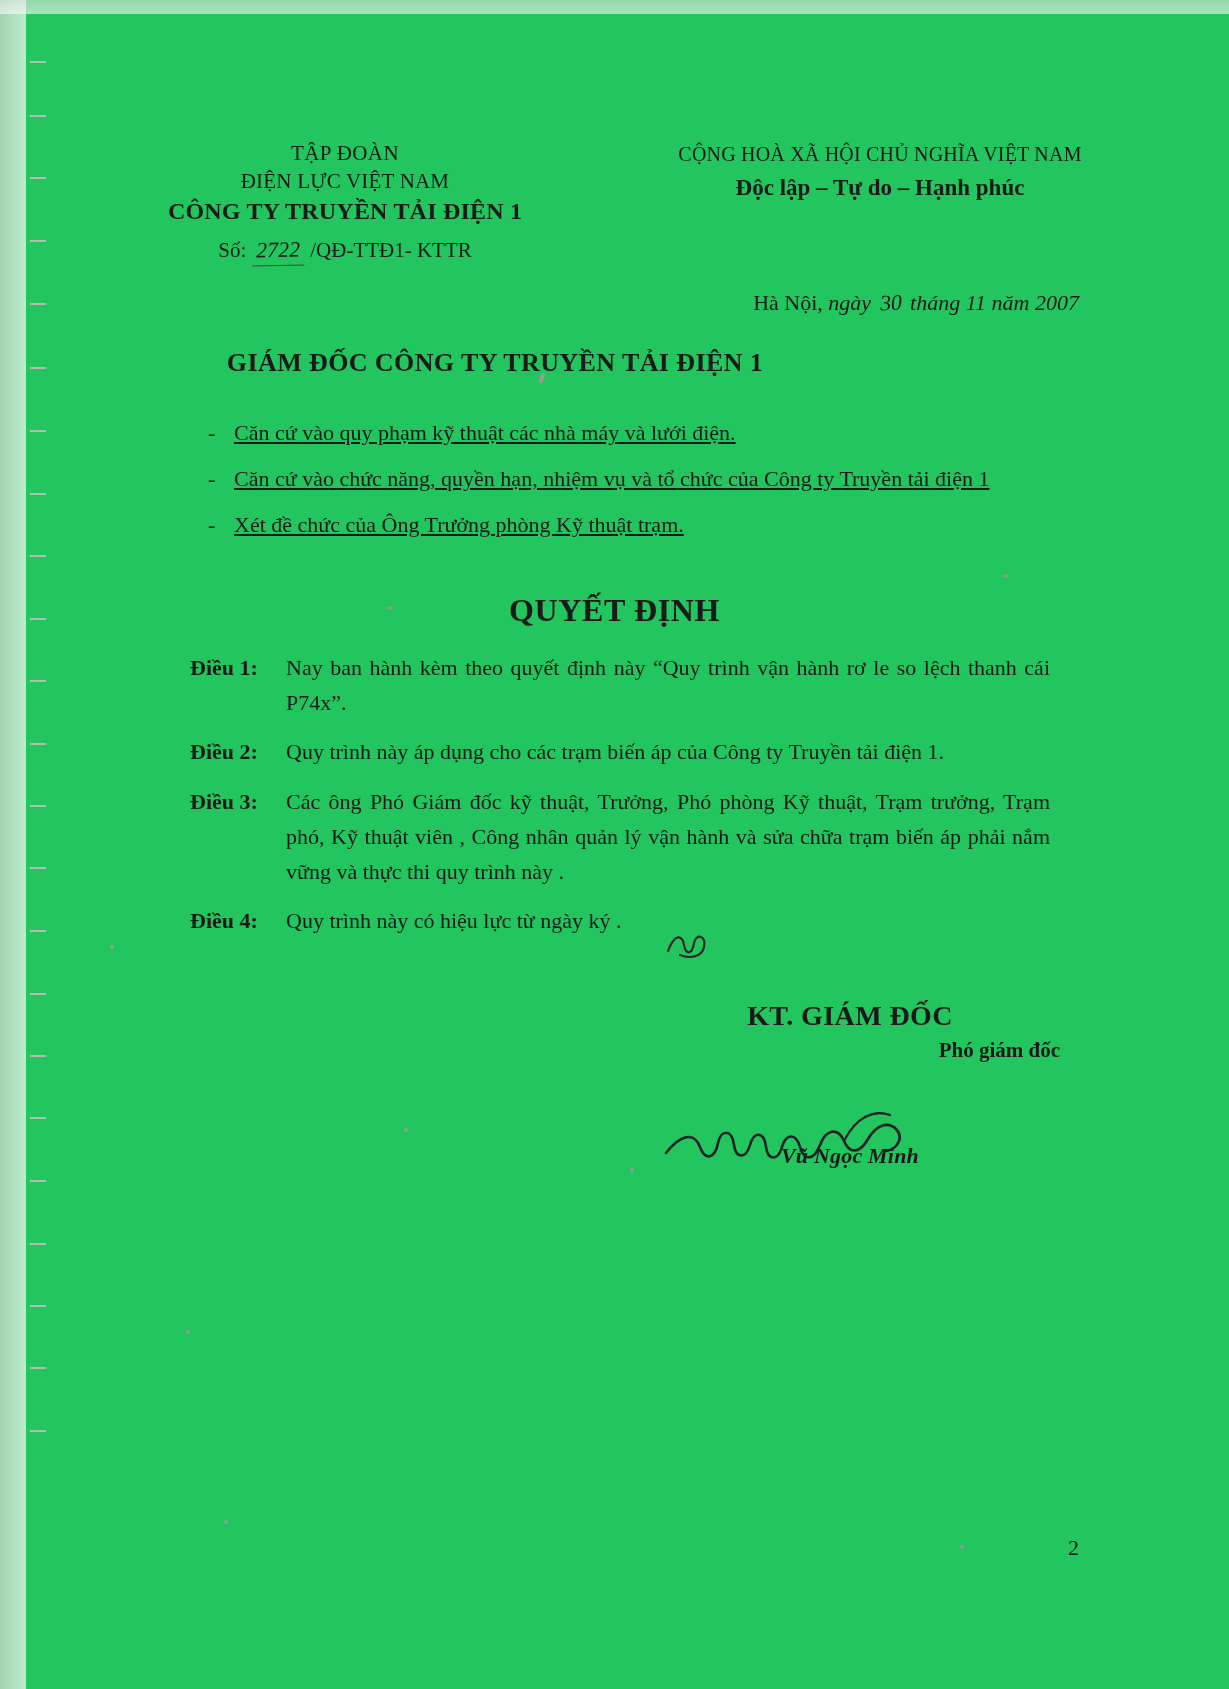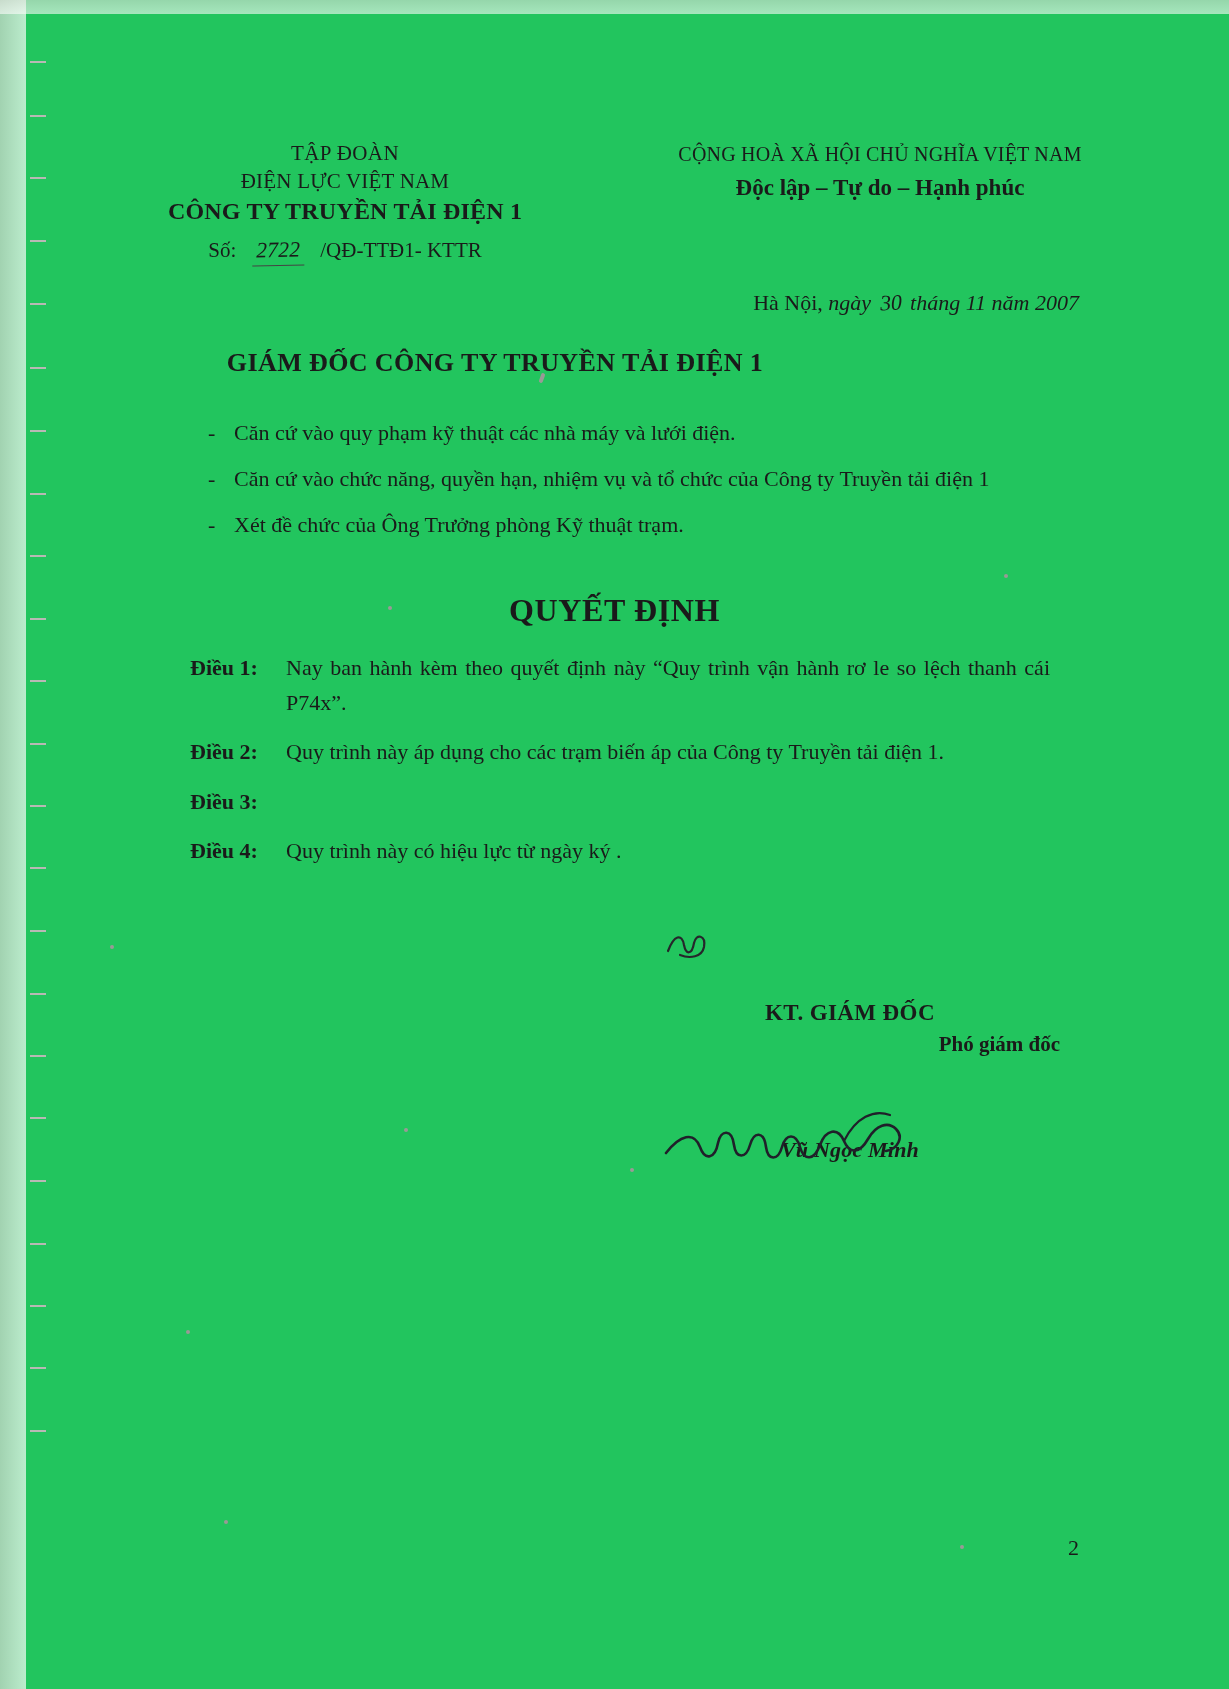--- a/index.html
+++ b/index.html
@@ -82,21 +82,21 @@
     font-weight: bold;
     letter-spacing: .2px;
     margin-top: 1px;
   }
   .so-line {
     margin-top: 7px;
     font-size: 21px;
     display: flex;
     justify-content: center;
     align-items: baseline;
-    gap: 16px;
+    gap: 6px;
   }
   .so-label { font-size: 21px; }
   .so-number {
     font-family: "Liberation Serif", serif;
     font-style: italic;
     font-size: 22px;
     border-bottom: 1px solid #444;
     padding: 0 4px 1px 4px;
     transform: rotate(-1.2deg);
     display: inline-block;
@@ -158,20 +158,21 @@
     margin-bottom: 12px;
   }
   .base-dash {
     width: 26px;
     flex: 0 0 26px;
     text-align: left;
   }
   .base-text {
     flex: 1;
     text-align: justify;
+    text-decoration: underline;
   }
   .base-text.nojust { text-align: left; }
 
   .decision-word {
     position: absolute;
     top: 592px;
     width: 1229px;
     text-align: center;
     font-size: 32px;
     font-weight: bold;
@@ -204,21 +205,21 @@
 
   
   .sig-block {
     position: absolute;
     top: 1000px;
     left: 640px;
     width: 420px;
     text-align: center;
   }
   .sig-title {
-    font-size: 23px;
+    font-size: 28px;
     font-weight: bold;
     letter-spacing: .4px;
   }
   .sig-sub {
     font-size: 21px;
     font-weight: bold;
     margin-top: 6px;
     text-align: right;
   }
   .sig-name {
@@ -340,20 +341,21 @@
       <div class="article">
         <span class="art-label">Điều 1:</span>
         <span class="art-body">Nay ban hành kèm theo quyết định này “Quy trình vận hành rơ le so lệch thanh cái P74x”.</span>
       </div>
       <div class="article">
         <span class="art-label">Điều 2:</span>
         <span class="art-body">Quy trình này áp dụng cho các trạm biến áp của Công ty Truyền tải điện 1.</span>
       </div>
       <div class="article">
         <span class="art-label">Điều 3:</span>
+        <span class="art-body">Các ông Phó Giám đốc kỹ thuật, Trưởng, Phó phòng Kỹ thuật, Trạm trưởng, Trạm phó, Kỹ thuật viên , Công nhân quản lý vận hành và sửa chữa trạm biến áp phải nắm vững và thực thi quy trình này .</span>
       </div>
       <div class="article">
         <span class="art-label">Điều 4:</span>
         <span class="art-body nojust">Quy trình này có hiệu lực từ ngày ký .</span>
       </div>
     </div>
 
     <svg class="initial-mark" viewBox="0 0 60 40">
       <path d="M6 26 C12 10, 20 8, 22 20 C24 30, 30 30, 32 18 C34 8, 44 10, 42 22 C40 32, 28 34, 18 30" fill="none" stroke="#26262b" stroke-width="2.2" stroke-linecap="round"></path>
     </svg>

